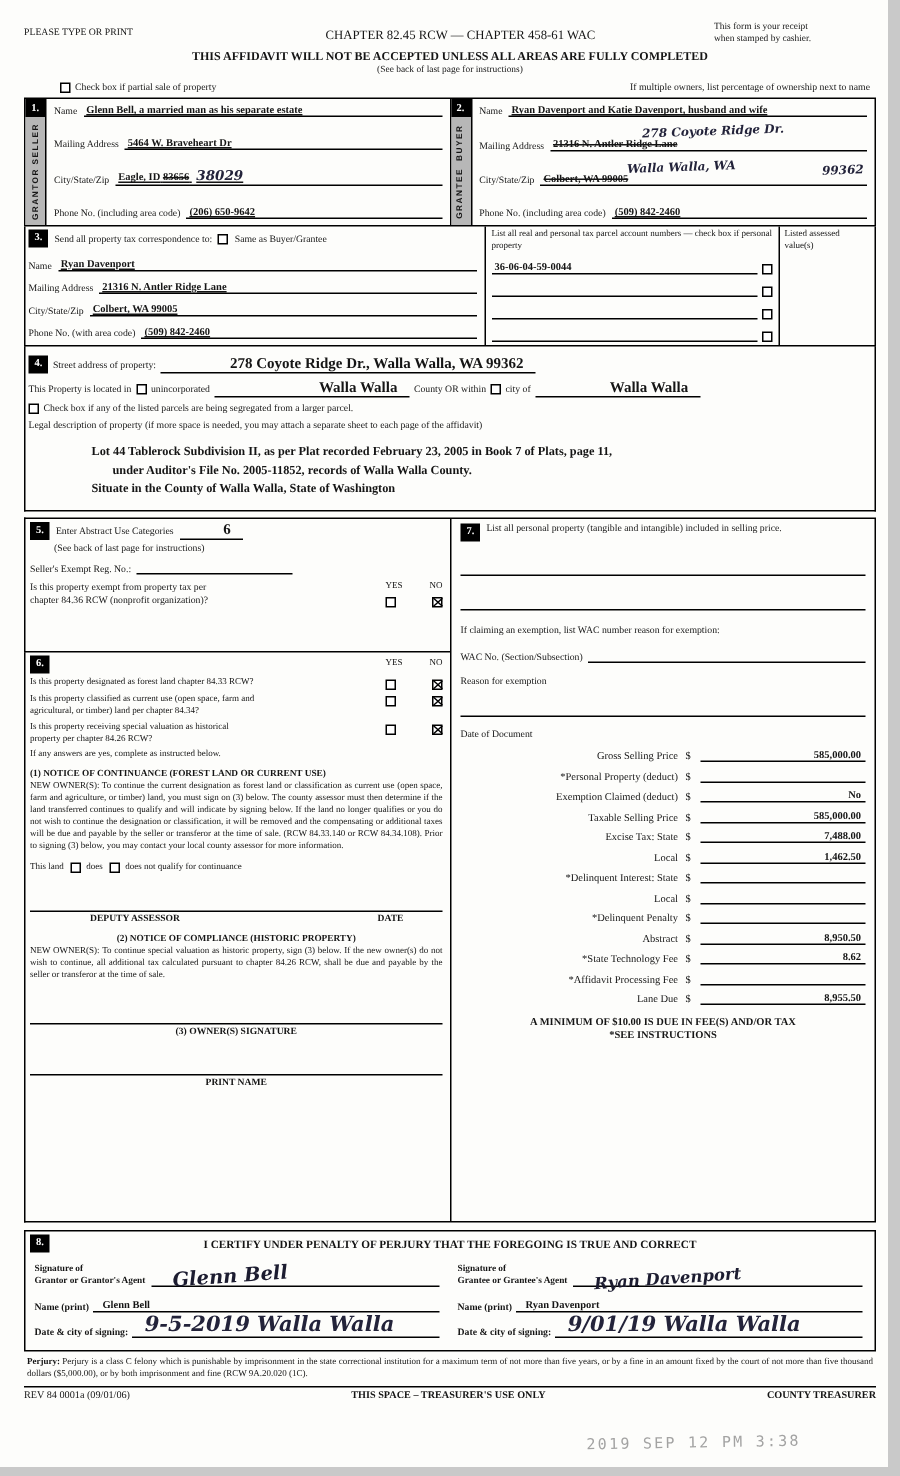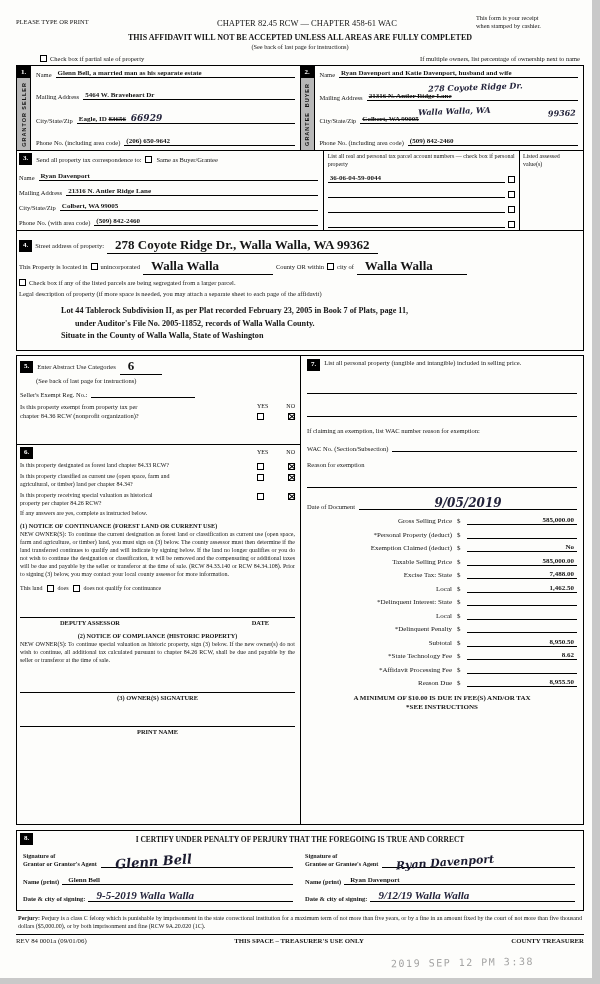--- a/index.html
+++ b/index.html
@@ -31,36 +31,36 @@
   .party{flex:1;display:flex;}
   .party.seller{border-right:1px solid #000;}
   .pleft{width:14px;display:flex;flex-direction:column;border-right:1px solid #000;}
   .badge{background:#000;color:#fff;font-size:7px;font-weight:bold;text-align:center;padding:2px 0;width:100%;}
   .badge.inline{width:auto;padding:1px 4px;display:inline-block;flex:none;height:12px;}
   .strip{flex:1;background:#b7b7b7;display:flex;flex-direction:column;justify-content:space-evenly;align-items:center;}
   .vtext{writing-mode:vertical-rl;transform:rotate(180deg);font-size:5.5px;font-weight:bold;letter-spacing:1px;font-family:"Liberation Sans",sans-serif;}
   .fields{flex:1;padding:3px 5px 4px 5px;font-size:6.5px;display:flex;flex-direction:column;justify-content:space-between;}
   .frow{display:flex;align-items:flex-end;position:relative;}
   .flabel{white-space:nowrap;padding-right:4px;}
-  .fval{flex:1;border-bottom:1px solid #000;font-weight:bold;font-size:7px;padding:0 2px;min-height:9px;}
+  .fval{flex:1;border-bottom:1px solid #000;font-weight:bold;font-size:7px;padding:0 2px;min-height:9px;text-decoration:underline;}
   .strike{text-decoration:line-through;}
   .hand{font-family:"DejaVu Serif",serif;font-style:italic;font-weight:bold;color:#23233a;}
   .hand-abs{position:absolute;font-size:8px;transform:rotate(-2deg);z-index:2;white-space:nowrap;}
   
   .sec3{border:1.5px solid #000;border-top:none;display:flex;min-height:72px;}
   .s3left{width:54%;padding:2px 5px 4px 2px;font-size:6.5px;display:flex;flex-direction:column;justify-content:space-between;}
   .s3right{flex:1;border-left:1px solid #000;display:flex;}
   .s3parcels{flex:1;padding:2px 4px;font-size:6px;}
   .s3assessed{width:64px;border-left:1px solid #000;padding:2px 3px;font-size:6px;line-height:1.25;}
   .prow{display:flex;align-items:flex-end;gap:3px;margin-top:6px;}
   .pline{flex:1;border-bottom:1px solid #000;font-weight:bold;font-size:7px;min-height:9px;padding-left:2px;}
   
   .sec4{border:1.5px solid #000;border-top:none;padding:2px 5px 6px 2px;font-size:6.5px;}
   .s4row{display:flex;align-items:flex-end;margin-top:4px;gap:3px;}
-  .ublk{border-bottom:1px solid #000;font-weight:bold;text-align:left;padding:0 8px;font-size:13px;}
+  .ublk{border-bottom:1px solid #000;font-weight:bold;text-align:right;padding:0 8px;font-size:10px;}
   .legal{font-weight:bold;font-size:8.2px;margin:8px 0 2px 42px;line-height:1.5;}
   
   .cols{display:flex;margin-top:4px;align-items:stretch;}
   .lcol{width:50%;display:flex;flex-direction:column;min-height:470px;}
   .rcol{flex:1;border:1.5px solid #000;border-left:1px solid #000;padding:3px 6px 4px 6px;font-size:6.5px;min-height:470px;}
   .s5{border:1.5px solid #000;border-right:none;padding:2px 5px 4px 3px;font-size:6.5px;min-height:90px;}
   .s6{border:1.5px solid #000;border-right:none;border-top:none;padding:2px 5px 8px 3px;font-size:6px;flex:1;}
   .ynhead{display:flex;width:38px;justify-content:space-between;font-size:6px;flex:none;}
   .qrow{display:flex;margin-top:3px;}
   .qtext{flex:1;padding-right:4px;line-height:1.3;}
@@ -83,21 +83,21 @@
   .s8head{position:relative;text-align:center;font-weight:bold;font-size:7.5px;padding:4px 0 2px 0;}
   .s8badge{position:absolute;left:3px;top:2px;}
   .s8grid{display:flex;padding:0 6px 8px 6px;}
   .s8col{flex:1;padding-right:12px;}
   .s8row{display:flex;align-items:flex-end;margin-top:6px;font-size:6.5px;position:relative;}
   .s8lab{font-weight:bold;white-space:nowrap;padding-right:3px;}
   .s8lab2{font-weight:bold;font-size:6.2px;line-height:1.25;white-space:nowrap;padding-right:4px;}
   .s8line{flex:1;border-bottom:1px solid #000;min-height:11px;position:relative;}
   .s8val{position:absolute;left:6px;bottom:0;font-weight:bold;font-size:7px;white-space:nowrap;}
   .script{font-family:"DejaVu Serif",serif;font-style:italic;font-size:13px;font-weight:bold;transform:rotate(-4deg);display:inline-block;color:#1c1c30;position:absolute;left:14px;bottom:-2px;white-space:nowrap;}
-  .handline{position:absolute;left:8px;bottom:0;font-size:11px;font-family:Liberation Serif, serif;}
+  .handline{position:absolute;left:8px;bottom:0;font-size:14px;}
   .perjury{font-size:6px;text-align:justify;margin-top:4px;line-height:1.3;padding:0 2px;}
   .footer{display:flex;justify-content:space-between;border-top:1px solid #000;margin-top:4px;padding-top:2px;font-size:6.8px;}
   .bold{font-weight:bold;}
   .stamp{position:absolute;right:58px;bottom:10px;font-family:"DejaVu Sans Mono",monospace;font-size:10px;letter-spacing:1.5px;color:#8d8d8d;opacity:.8;transform:rotate(-1deg);}
 </style>
 </head>
 <body>
 
 <div class="page">
 
@@ -141,21 +141,21 @@
         </div>
         <div class="frow">
           <span class="flabel">Mailing Address</span>
           <span class="fval">5464 W. Braveheart Dr</span>
         </div>
         <div class="frow">
           <span class="flabel">City/State/Zip</span>
           <span class="fval">
             <span>Eagle, ID</span>
             <span class="strike">83656</span>
-            <span class="hand" style="font-size:9px;margin-left:3px;">66929</span>
+            <span class="hand" style="font-size:9px;margin-left:3px;">38029</span>
           </span>
         </div>
         <div class="frow">
           <span class="flabel">Phone No. (including area code)</span>
           <span class="fval">(206) 650-9642</span>
         </div>
       </div>
     </div>
     <div class="party">
       <div class="pleft">
@@ -382,23 +382,20 @@
         <span class="flabel">WAC No. (Section/Subsection)</span>
         <span class="fval"></span>
       </div>
 
       <div style="margin-top:9px;">Reason for exemption</div>
       <div class="sigline" style="margin-top:8px;"></div>
 
 
       <div class="frow" style="margin-top:8px;">
         <span class="flabel">Date of Document</span>
-        <span class="fval" style="text-align:center;height:14px;">
-          <span class="hand" style="font-size:12px;">9/05/2019</span>
-        </span>
       </div>
 
       <div style="margin-top:6px;">
         <div class="mrow">
           <span class="mlabel">Gross Selling Price</span>
           <span class="mdollar">$</span>
           <span class="mvalue">585,000.00</span>
         </div>
         <div class="mrow">
           <span class="mlabel">*Personal Property (deduct)</span>
@@ -434,36 +431,36 @@
           <span class="mlabel">Local</span>
           <span class="mdollar">$</span>
           <span class="mvalue"></span>
         </div>
         <div class="mrow">
           <span class="mlabel">*Delinquent Penalty</span>
           <span class="mdollar">$</span>
           <span class="mvalue"></span>
         </div>
         <div class="mrow">
-          <span class="mlabel">Subtotal</span>
+          <span class="mlabel">Abstract</span>
           <span class="mdollar">$</span>
           <span class="mvalue">8,950.50</span>
         </div>
         <div class="mrow">
           <span class="mlabel">*State Technology Fee</span>
           <span class="mdollar">$</span>
           <span class="mvalue">8.62</span>
         </div>
         <div class="mrow">
           <span class="mlabel">*Affidavit Processing Fee</span>
           <span class="mdollar">$</span>
           <span class="mvalue"></span>
         </div>
         <div class="mrow">
-          <span class="mlabel">Reason Due</span>
+          <span class="mlabel">Lane Due</span>
           <span class="mdollar">$</span>
           <span class="mvalue">8,955.50</span>
         </div>
       </div>
 
       <div class="minnote">A MINIMUM OF $10.00 IS DUE IN FEE(S) AND/OR TAX</div>
       <div class="minnote" style="margin-top:1px;">*SEE INSTRUCTIONS</div>
     </div>
   </div>
 
@@ -508,21 +505,21 @@
         </div>
         <div class="s8row">
           <span class="s8lab">Name (print)</span>
           <span class="s8line">
             <span class="s8val">Ryan Davenport</span>
           </span>
         </div>
         <div class="s8row">
           <span class="s8lab">Date &amp; city of signing:</span>
           <span class="s8line">
-            <span class="hand handline">9/12/19  Walla Walla</span>
+            <span class="hand handline">9/01/19  Walla Walla</span>
           </span>
         </div>
       </div>
     </div>
   </div>
 
   <div class="perjury">
     <span class="bold">Perjury:</span>
     <span>Perjury is a class C felony which is punishable by imprisonment in the state correctional institution for a maximum term of not more than five years, or by a fine in an amount fixed by the court of not more than five thousand dollars ($5,000.00), or by both imprisonment and fine (RCW 9A.20.020 (1C).</span>
   </div>

